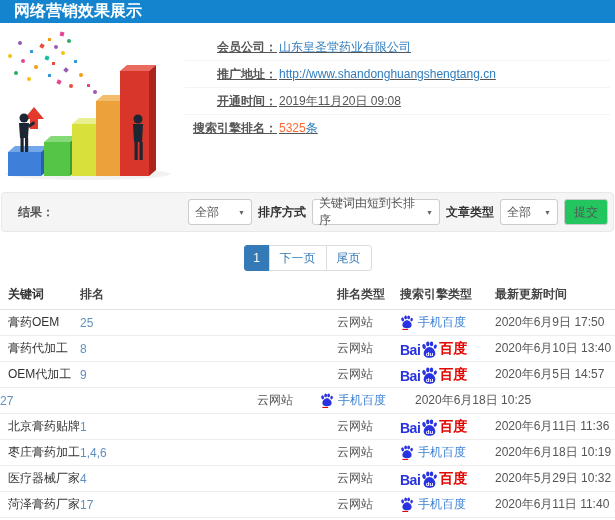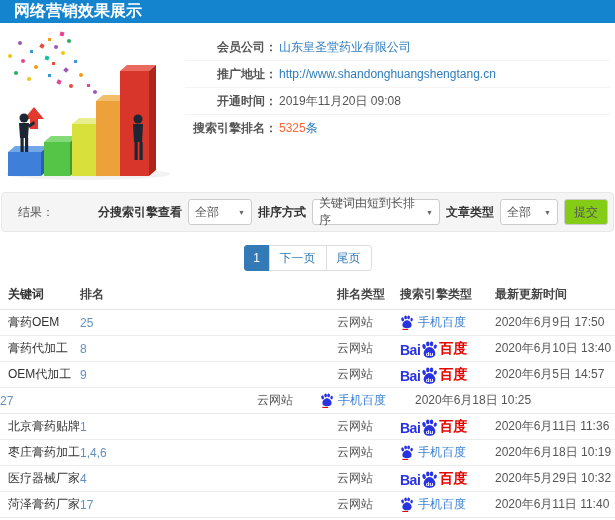--- a/index.html
+++ b/index.html
@@ -4,42 +4,42 @@
 <style>
   * { margin:0; padding:0; box-sizing:border-box; }
   html,body { width:615px; height:520px; background:#fff; overflow:hidden;
     font-family:"Liberation Sans","DejaVu Sans",sans-serif; font-size:12px; color:#555; }
 
   
   .topbar { height:23px; background:var(--header-bg,#1484cf); display:flex; align-items:center; }
   .topbar-title { color:#fff; font-weight:bold; font-size:16px; padding-left:14px; }
 
   
-  .info-section { display:flex; margin-top:7px; height:155px; }
+  .info-section { display:flex; margin-top:7px; height:155px;text-decoration:underline; }
   .illustration { width:185px; height:152px; flex:none; }
   .info-fields { flex:1; padding-top:4px; margin-right:5px; }
   .info-row { display:flex; align-items:center; height:27px; border-bottom:1px solid #f4f4f4; }
   .info-row:last-child { border-bottom:none; }
   .info-label { width:92px; text-align:right; font-weight:bold; color:#555; flex:none; }
   .info-value { margin-left:2px; color:#555; text-decoration:none; }
   a.info-value { color:var(--link-blue,#2e7cbd); }
   .num { color:var(--highlight-orange,#ff6633); }
   .suffix { color:var(--link-blue,#2e7cbd); }
 
   
   .filter-bar { margin:7px 1px 0 1px; height:40px; background:#f5f5f5; border:1px solid #e8e8e8;
     border-radius:4px; display:flex; align-items:center; padding:0 5px 0 16px; }
-  .result-label { font-weight:normal; color:#555; }
+  .result-label { font-weight:bold; color:#555; }
   .filter-controls { margin-left:auto; display:flex; align-items:center; gap:6px; }
   .filter-label { font-weight:bold; color:#333; }
   .select { height:26px; background:#fff; border:1px solid #ccc; border-radius:3px;
     display:flex; align-items:center; justify-content:space-between; padding:0 6px;
     color:#555; cursor:pointer; }
   .caret { font-size:7px; color:#666; margin-left:4px; }
-  .submit-btn { height:26px; width:44px; background:#84cc16; border:1px solid #ccc; border-radius:3px;
+  .submit-btn { height:26px; width:44px; background:#22c55e; border:1px solid #ccc; border-radius:3px;
     font-size:12px; color:#555; font-family:inherit; cursor:pointer; }
 
   
   .pagination { display:flex; justify-content:center; margin-top:13px; }
   .page-btn { min-width:26px; padding:0 10px; height:26px; line-height:24px; border:1px solid #ddd;
     margin-left:-1px; color:var(--pagination-blue,#337ab7); background:#fff; text-align:center;
     text-decoration:none; cursor:pointer; }
   .page-btn:first-child { border-radius:3px 0 0 3px; margin-left:0; padding:0; width:26px; }
   .page-btn:last-child { border-radius:0 3px 3px 0; }
   .page-btn.active { background:var(--pagination-blue,#337ab7); border-color:var(--pagination-blue,#337ab7);
@@ -162,21 +162,20 @@
     <div class="info-row">
       <span class="info-label">搜索引擎排名：</span>
       <span class="info-value"><span class="num">5325</span><span class="suffix">条</span></span>
     </div>
   </div>
 </div>
 
 <div class="filter-bar">
   <span class="result-label">结果：</span>
   <div class="filter-controls">
-    <span class="filter-label">分搜索引擎查看</span>
     <div class="select" style="width:64px">
       <span>全部</span>
       <span class="caret">▼</span>
     </div>
     <span class="filter-label">排序方式</span>
     <div class="select" style="width:128px">
       <span>关键词由短到长排序</span>
       <span class="caret">▼</span>
     </div>
     <span class="filter-label">文章类型</span>

